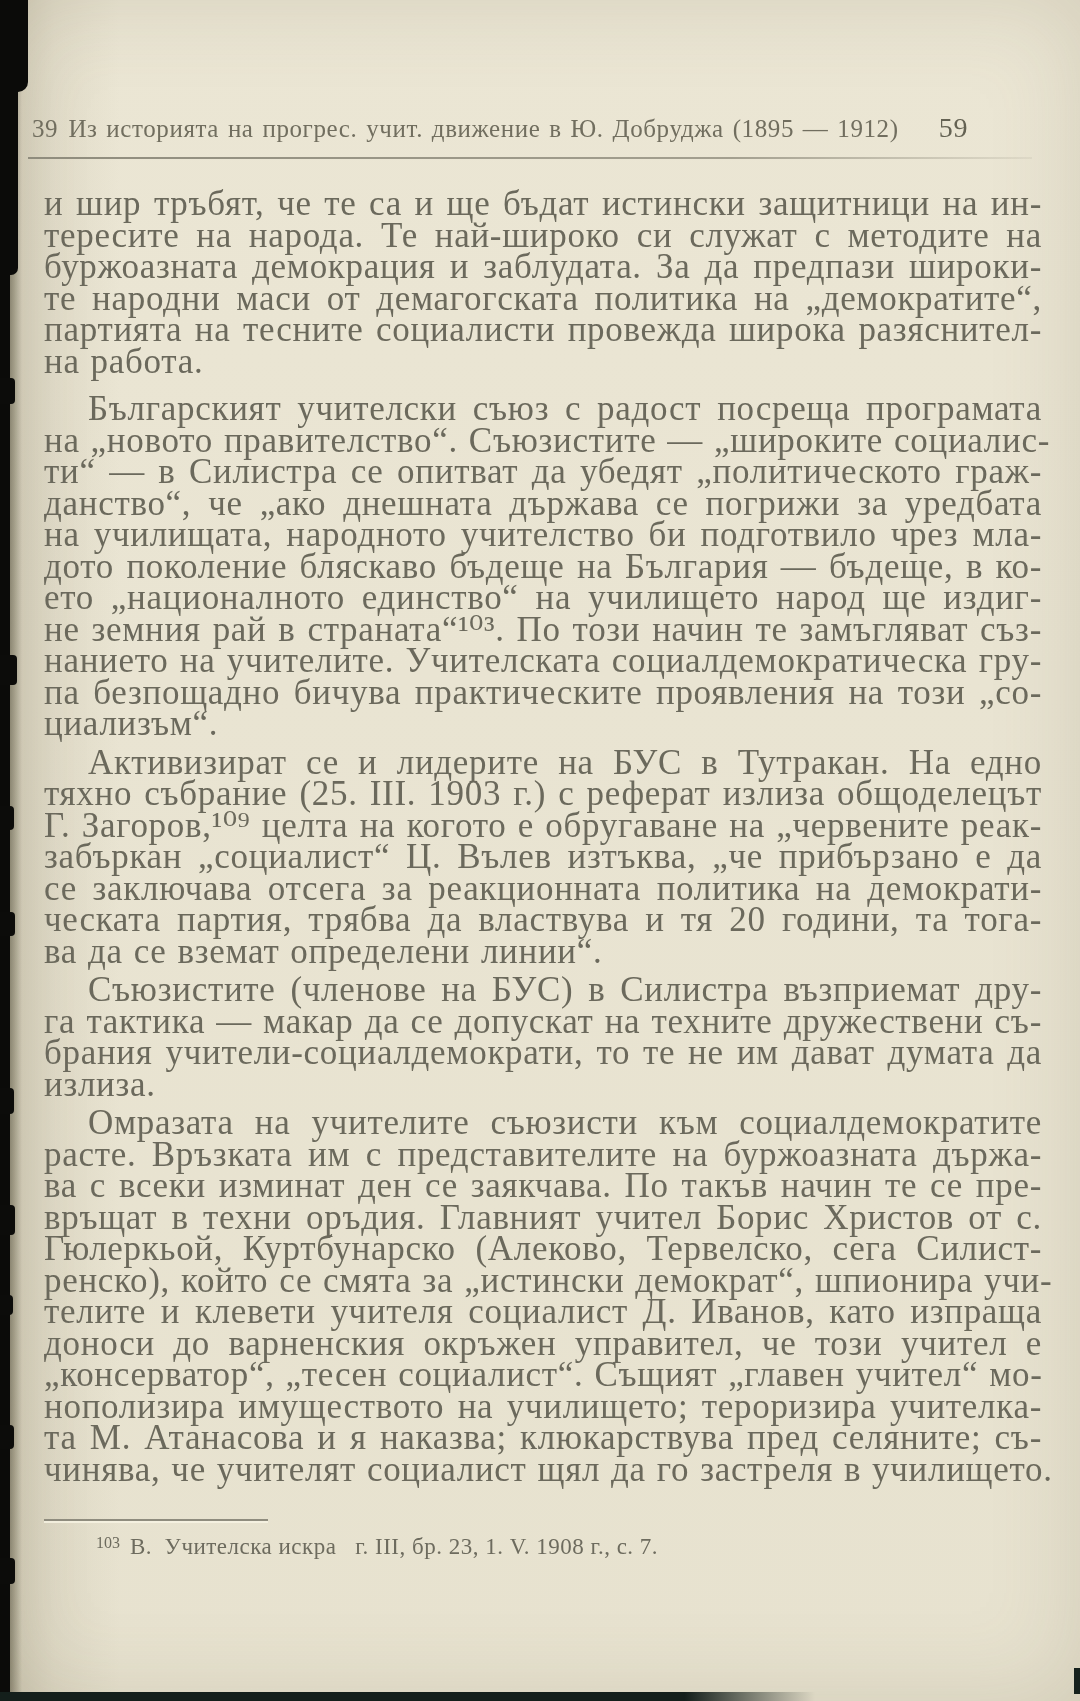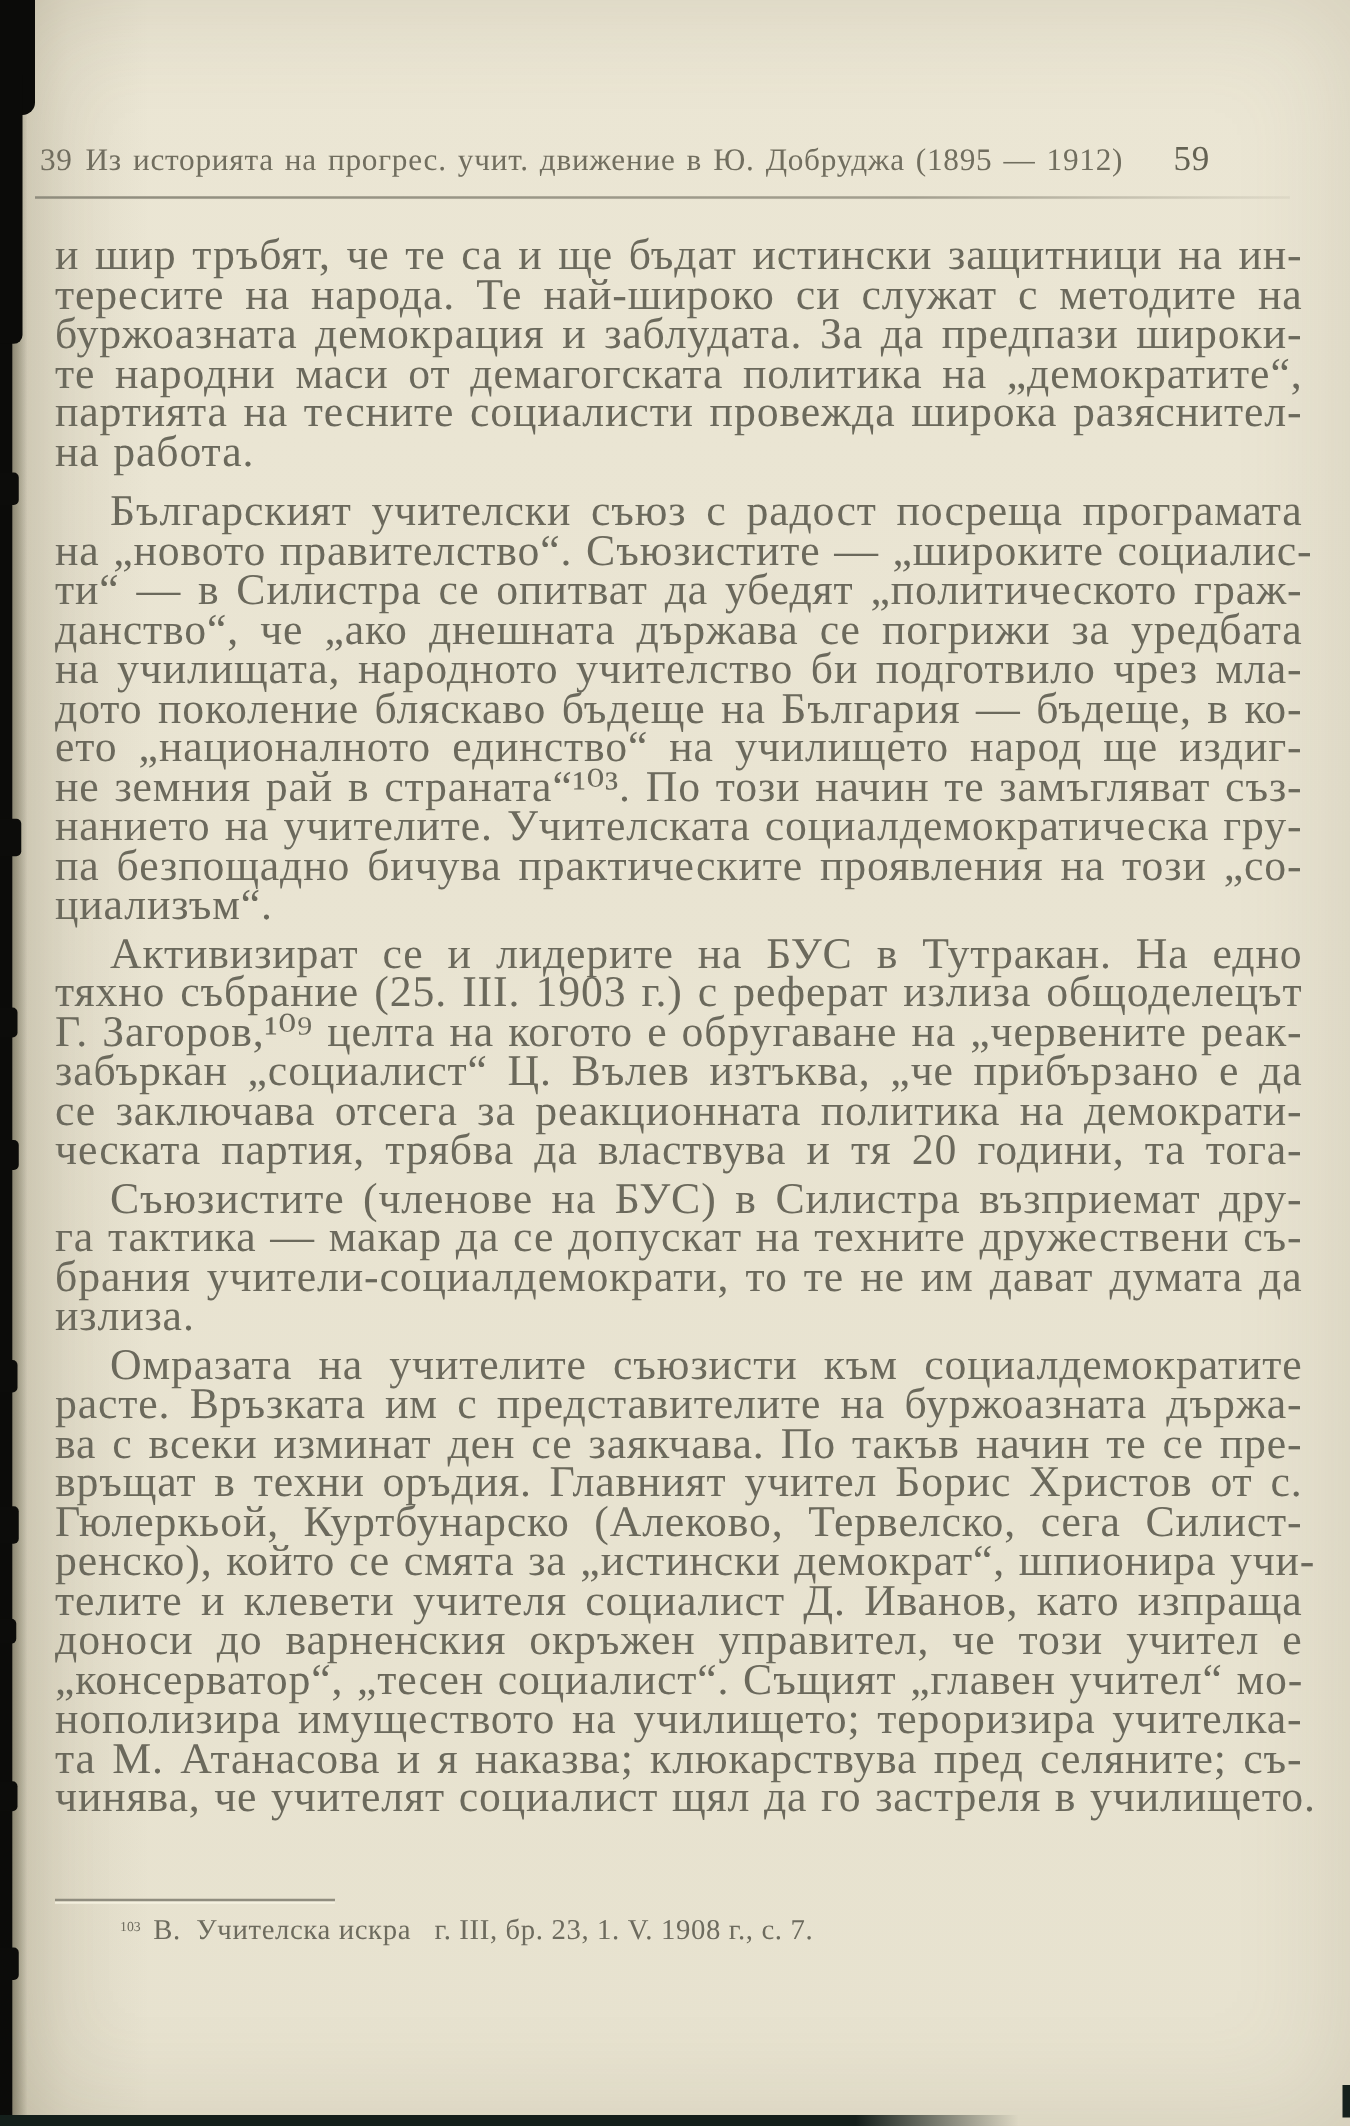--- a/index.html
+++ b/index.html
@@ -50,21 +50,21 @@
   .line { height: 31.5px; line-height: 31.5px; white-space: nowrap;
           text-align: justify; text-align-last: justify; overflow: visible; }
   .line.last { text-align-last: left; }
 
   
   .fn-rule { position: absolute; top: 1519px; left: 44px; width: 224px; height: 2px; background: #8f8c7e;
              box-shadow: 0 2px 0 rgba(248,244,228,0.8); }
   .footnotes { position: absolute; top: 1528px; left: 96px; width: 900px;
                font-size: 23px; letter-spacing: 0.5px; color: #6d6b5e; }
   .footnote { height: 29px; line-height: 29px; white-space: pre; }
-  .footnote sup { font-size: 11px; vertical-align: 6px; margin-right: 10px; letter-spacing: 0; }
+  .footnote sup { font-size: 16px; vertical-align: 6px; margin-right: 10px; letter-spacing: 0; }
 </style>
 </head>
 <body>
 
 <div class="page">
 
   <div class="edge-bar"></div>
   <div class="edge-strip"></div>
   <div class="edge-top"></div>
   <div class="edge-mid"></div>
@@ -109,20 +109,21 @@
         <div class="line">па безпощадно бичува практическите проявления на този „со-</div>
         <div class="line last">циализъм“.</div>
       </div>
       <div class="para indent">
         <div class="line">Активизират се и лидерите на БУС в Тутракан. На едно</div>
         <div class="line">тяхно събрание (25. III. 1903 г.) с реферат излиза общоделецът</div>
         <div class="line">Г. Загоров,¹⁰⁹ целта на когото е обругаване на „червените реак-</div>
         <div class="line">забъркан „социалист“ Ц. Вълев изтъква, „че прибързано е да</div>
         <div class="line">се заключава отсега за реакционната политика на демократи-</div>
         <div class="line">ческата партия, трябва да властвува и тя 20 години, та тога-</div>
+        <div class="line last">ва да се вземат определени линии“.</div>
       </div>
       <div class="para indent">
         <div class="line">Съюзистите (членове на БУС) в Силистра възприемат дру-</div>
         <div class="line">га тактика — макар да се допускат на техните дружествени съ-</div>
         <div class="line">брания учители-социалдемократи, то те не им дават думата да</div>
         <div class="line last">излиза.</div>
       </div>
       <div class="para indent">
         <div class="line">Омразата на учителите съюзисти към социалдемократите</div>
         <div class="line">расте. Връзката им с представителите на буржоазната държа-</div>

